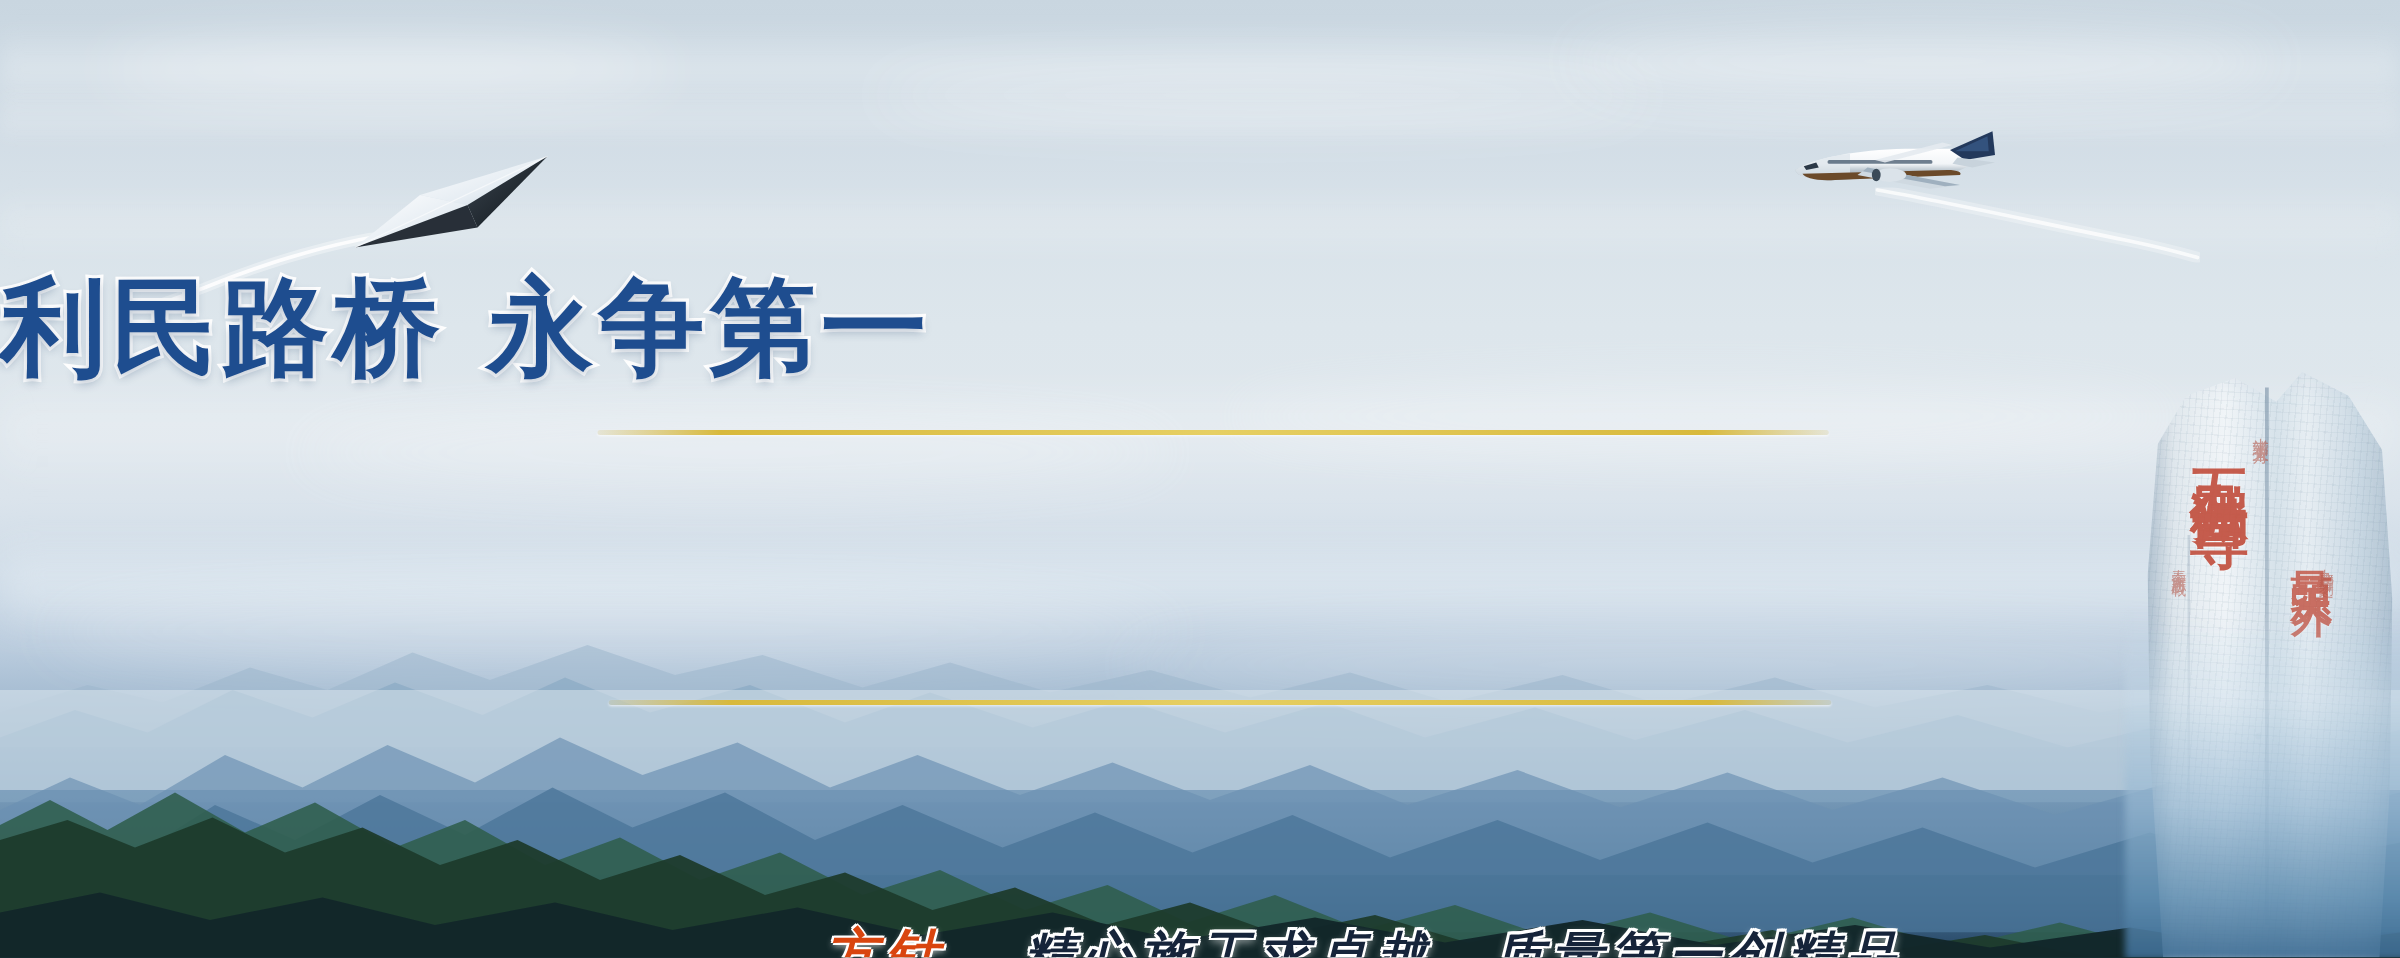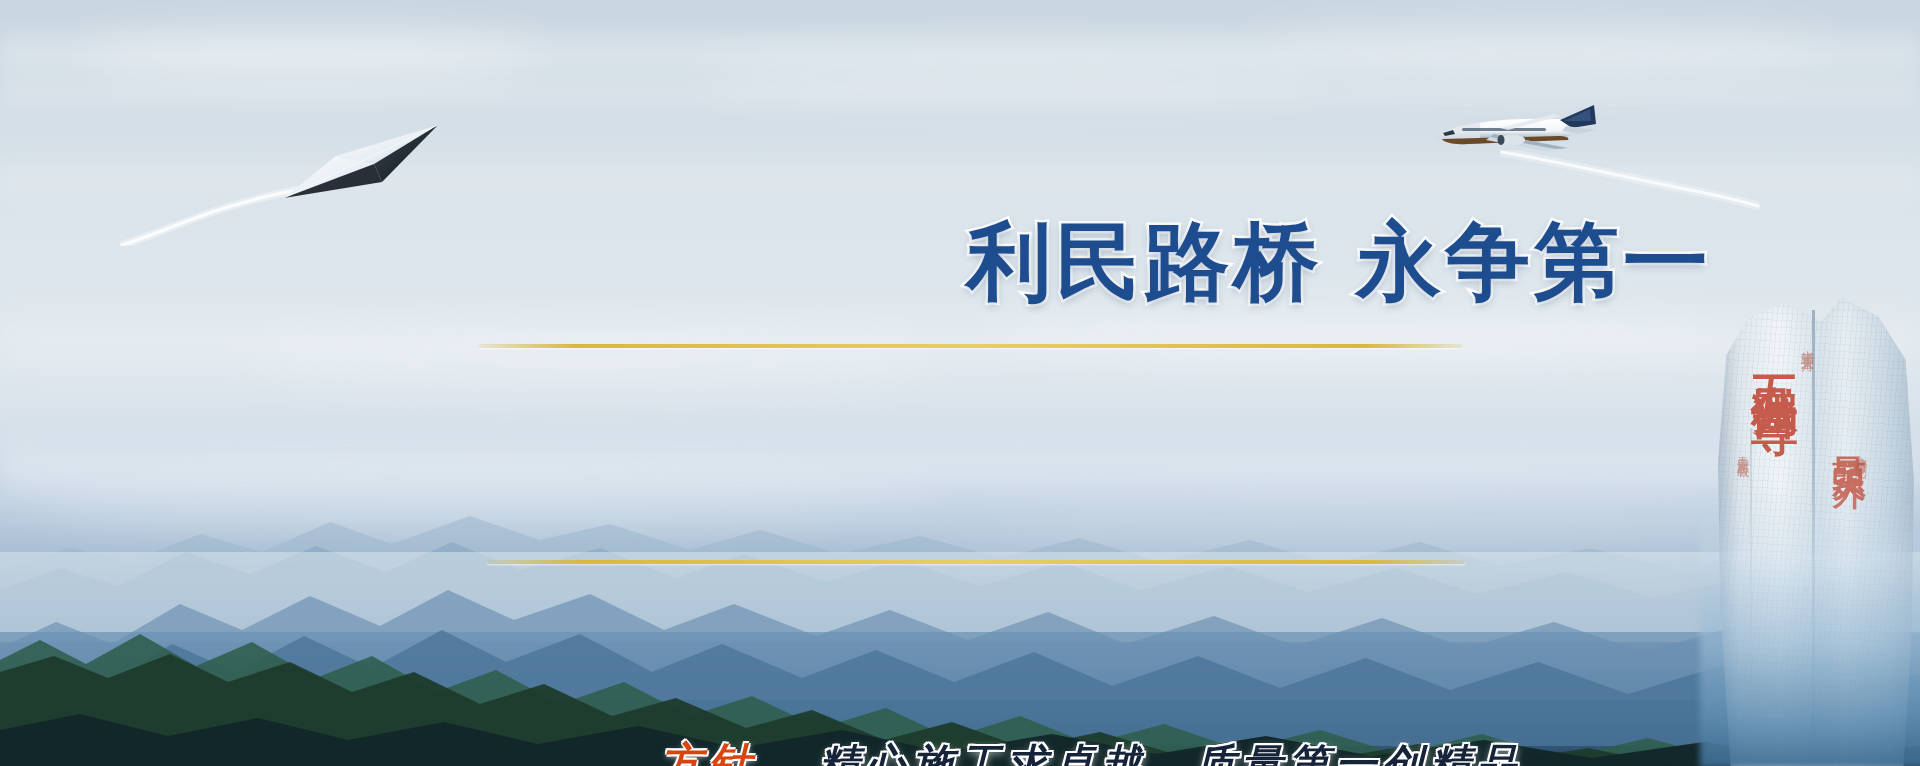--- a/index.html
+++ b/index.html
@@ -73,21 +73,21 @@
     pointer-events:none;
   }
 
   
   #airliner { position:absolute; left:1428px; top:104px; width:168px; height:62px; }
   #jet-contrail { position:absolute; left:1500px; top:150px; width:260px; height:60px; }
 
   
   #headline {
     position:absolute; left:0; top:205px; width:1712px;
-    text-align:right;
+    text-align:left;
     font-family:"DejaVu Sans", "Liberation Sans", sans-serif;
     font-weight:bold;
     font-size:85px;
     letter-spacing:4px;
     color:#1e4d8f;
     -webkit-text-stroke:5px #ffffff;
     paint-order:stroke fill;
     text-shadow:0 3px 8px rgba(30,60,100,0.28);
     white-space:nowrap;
   }

